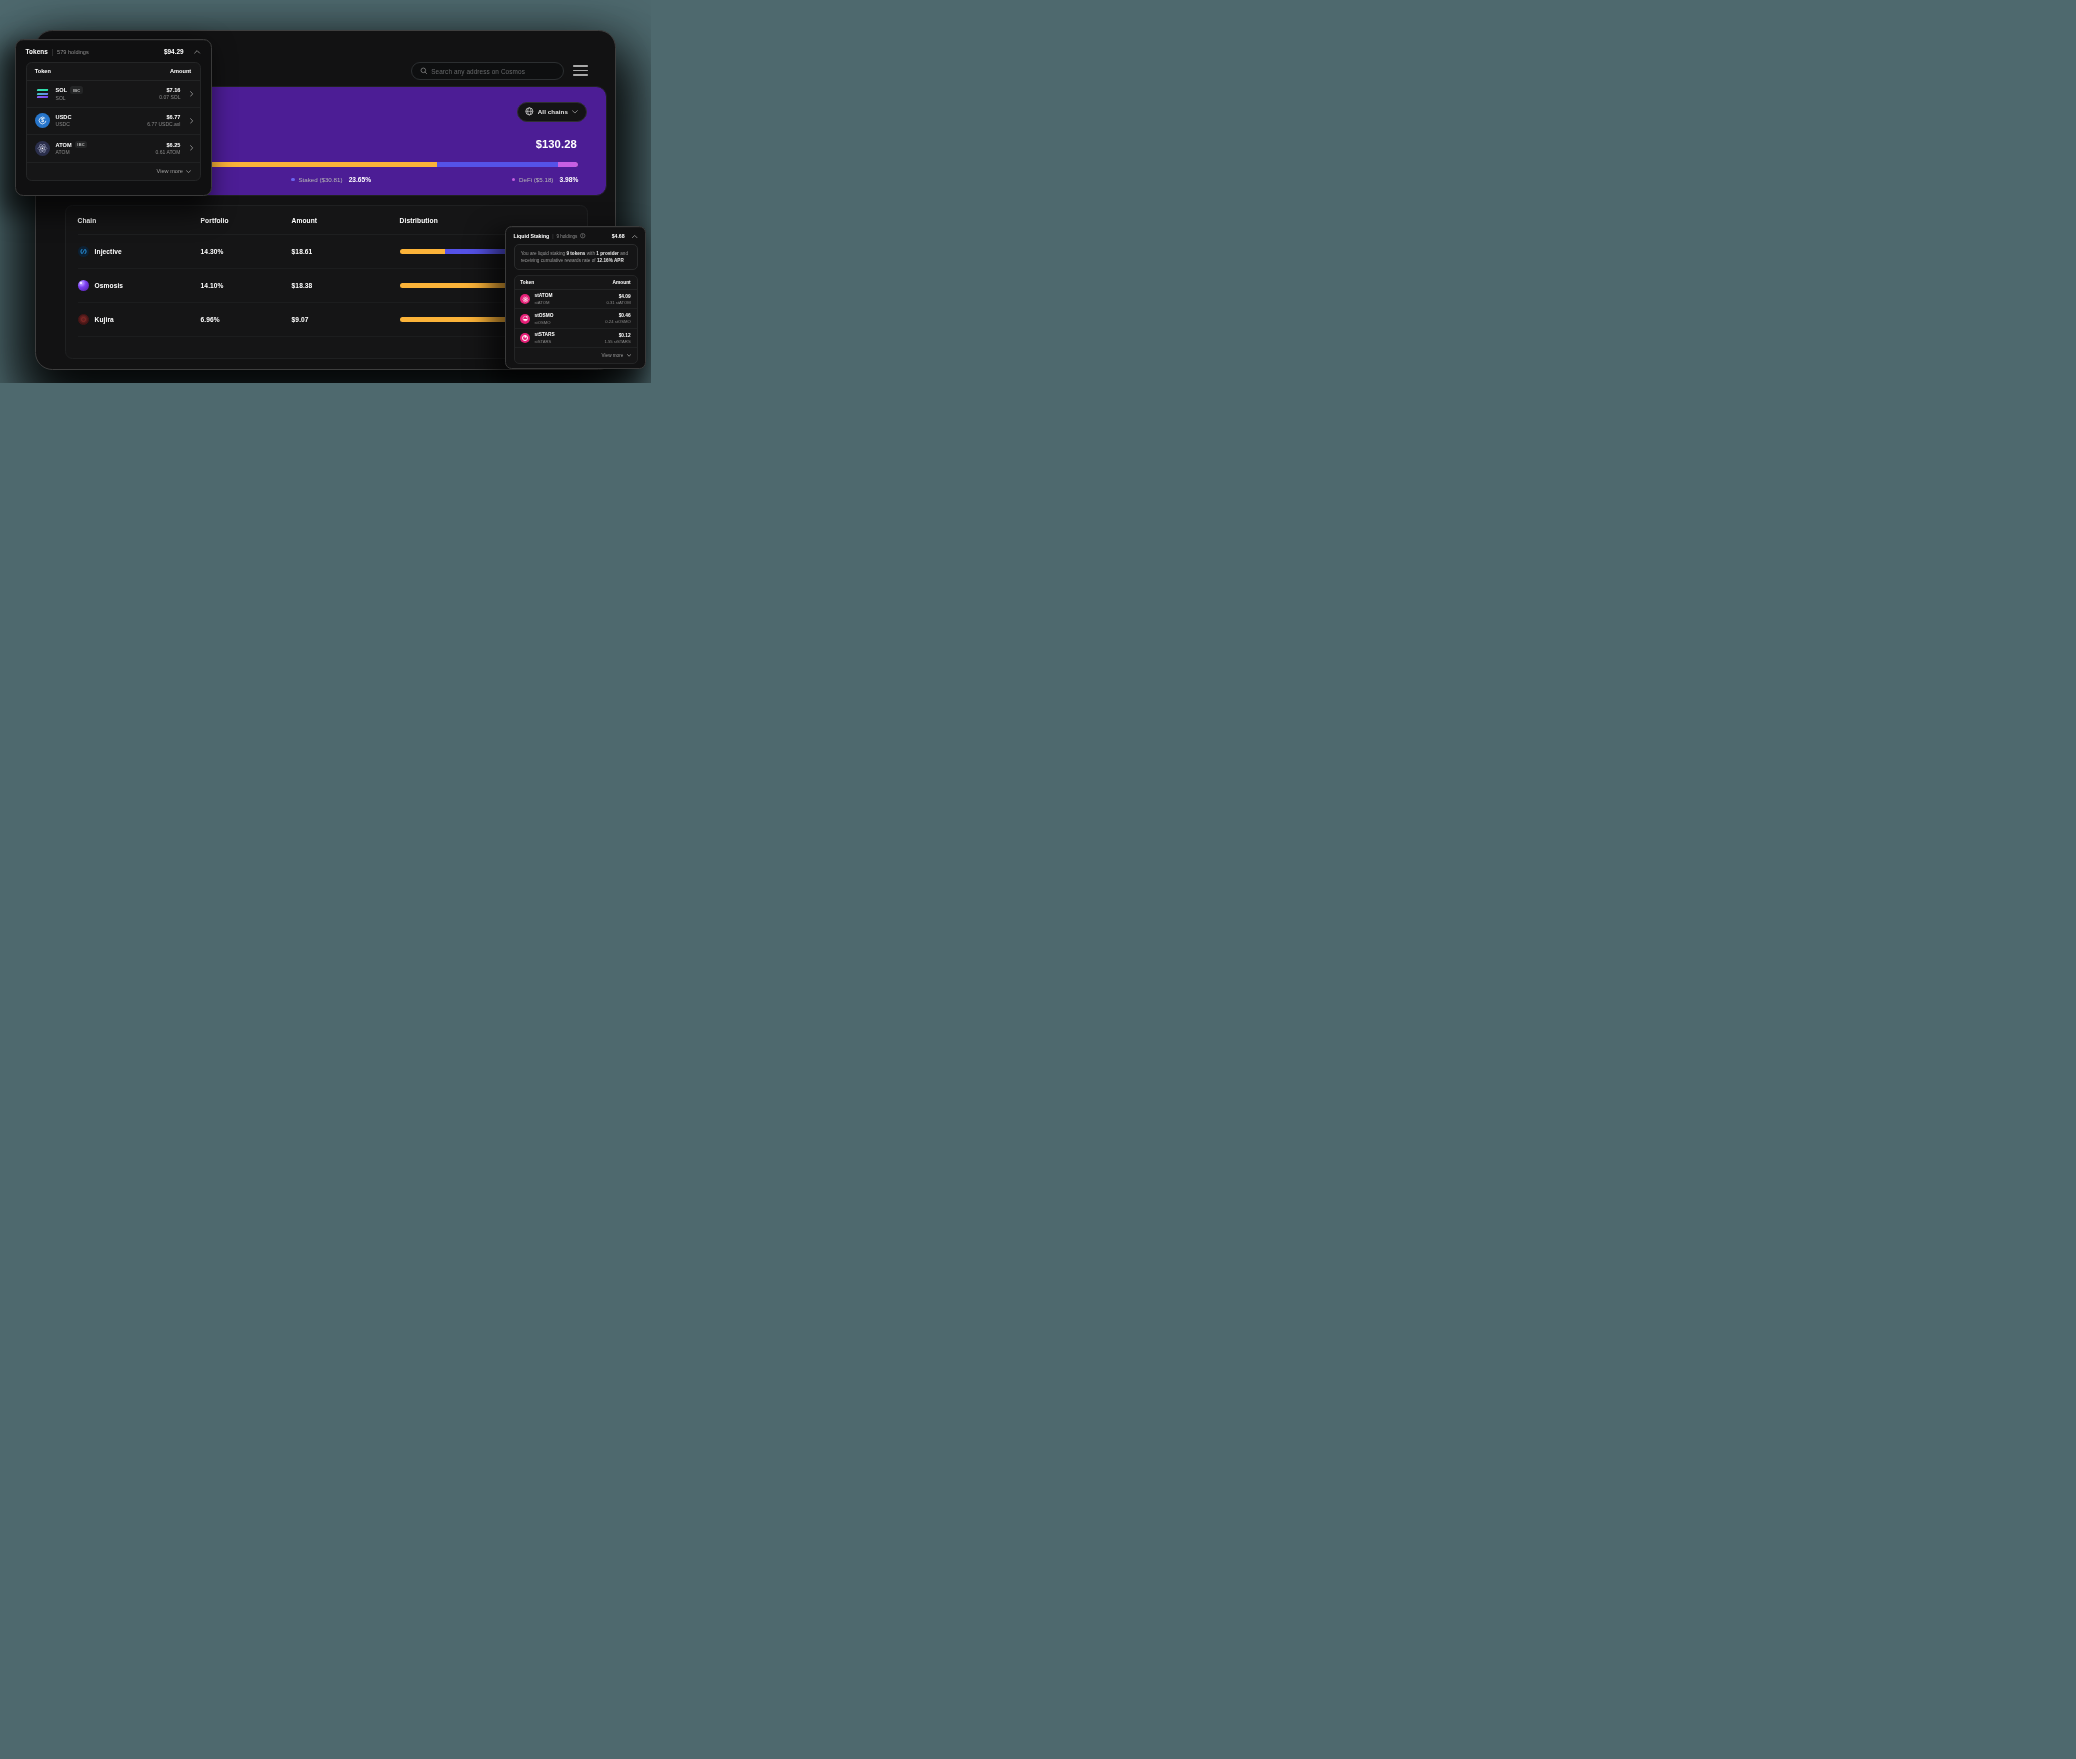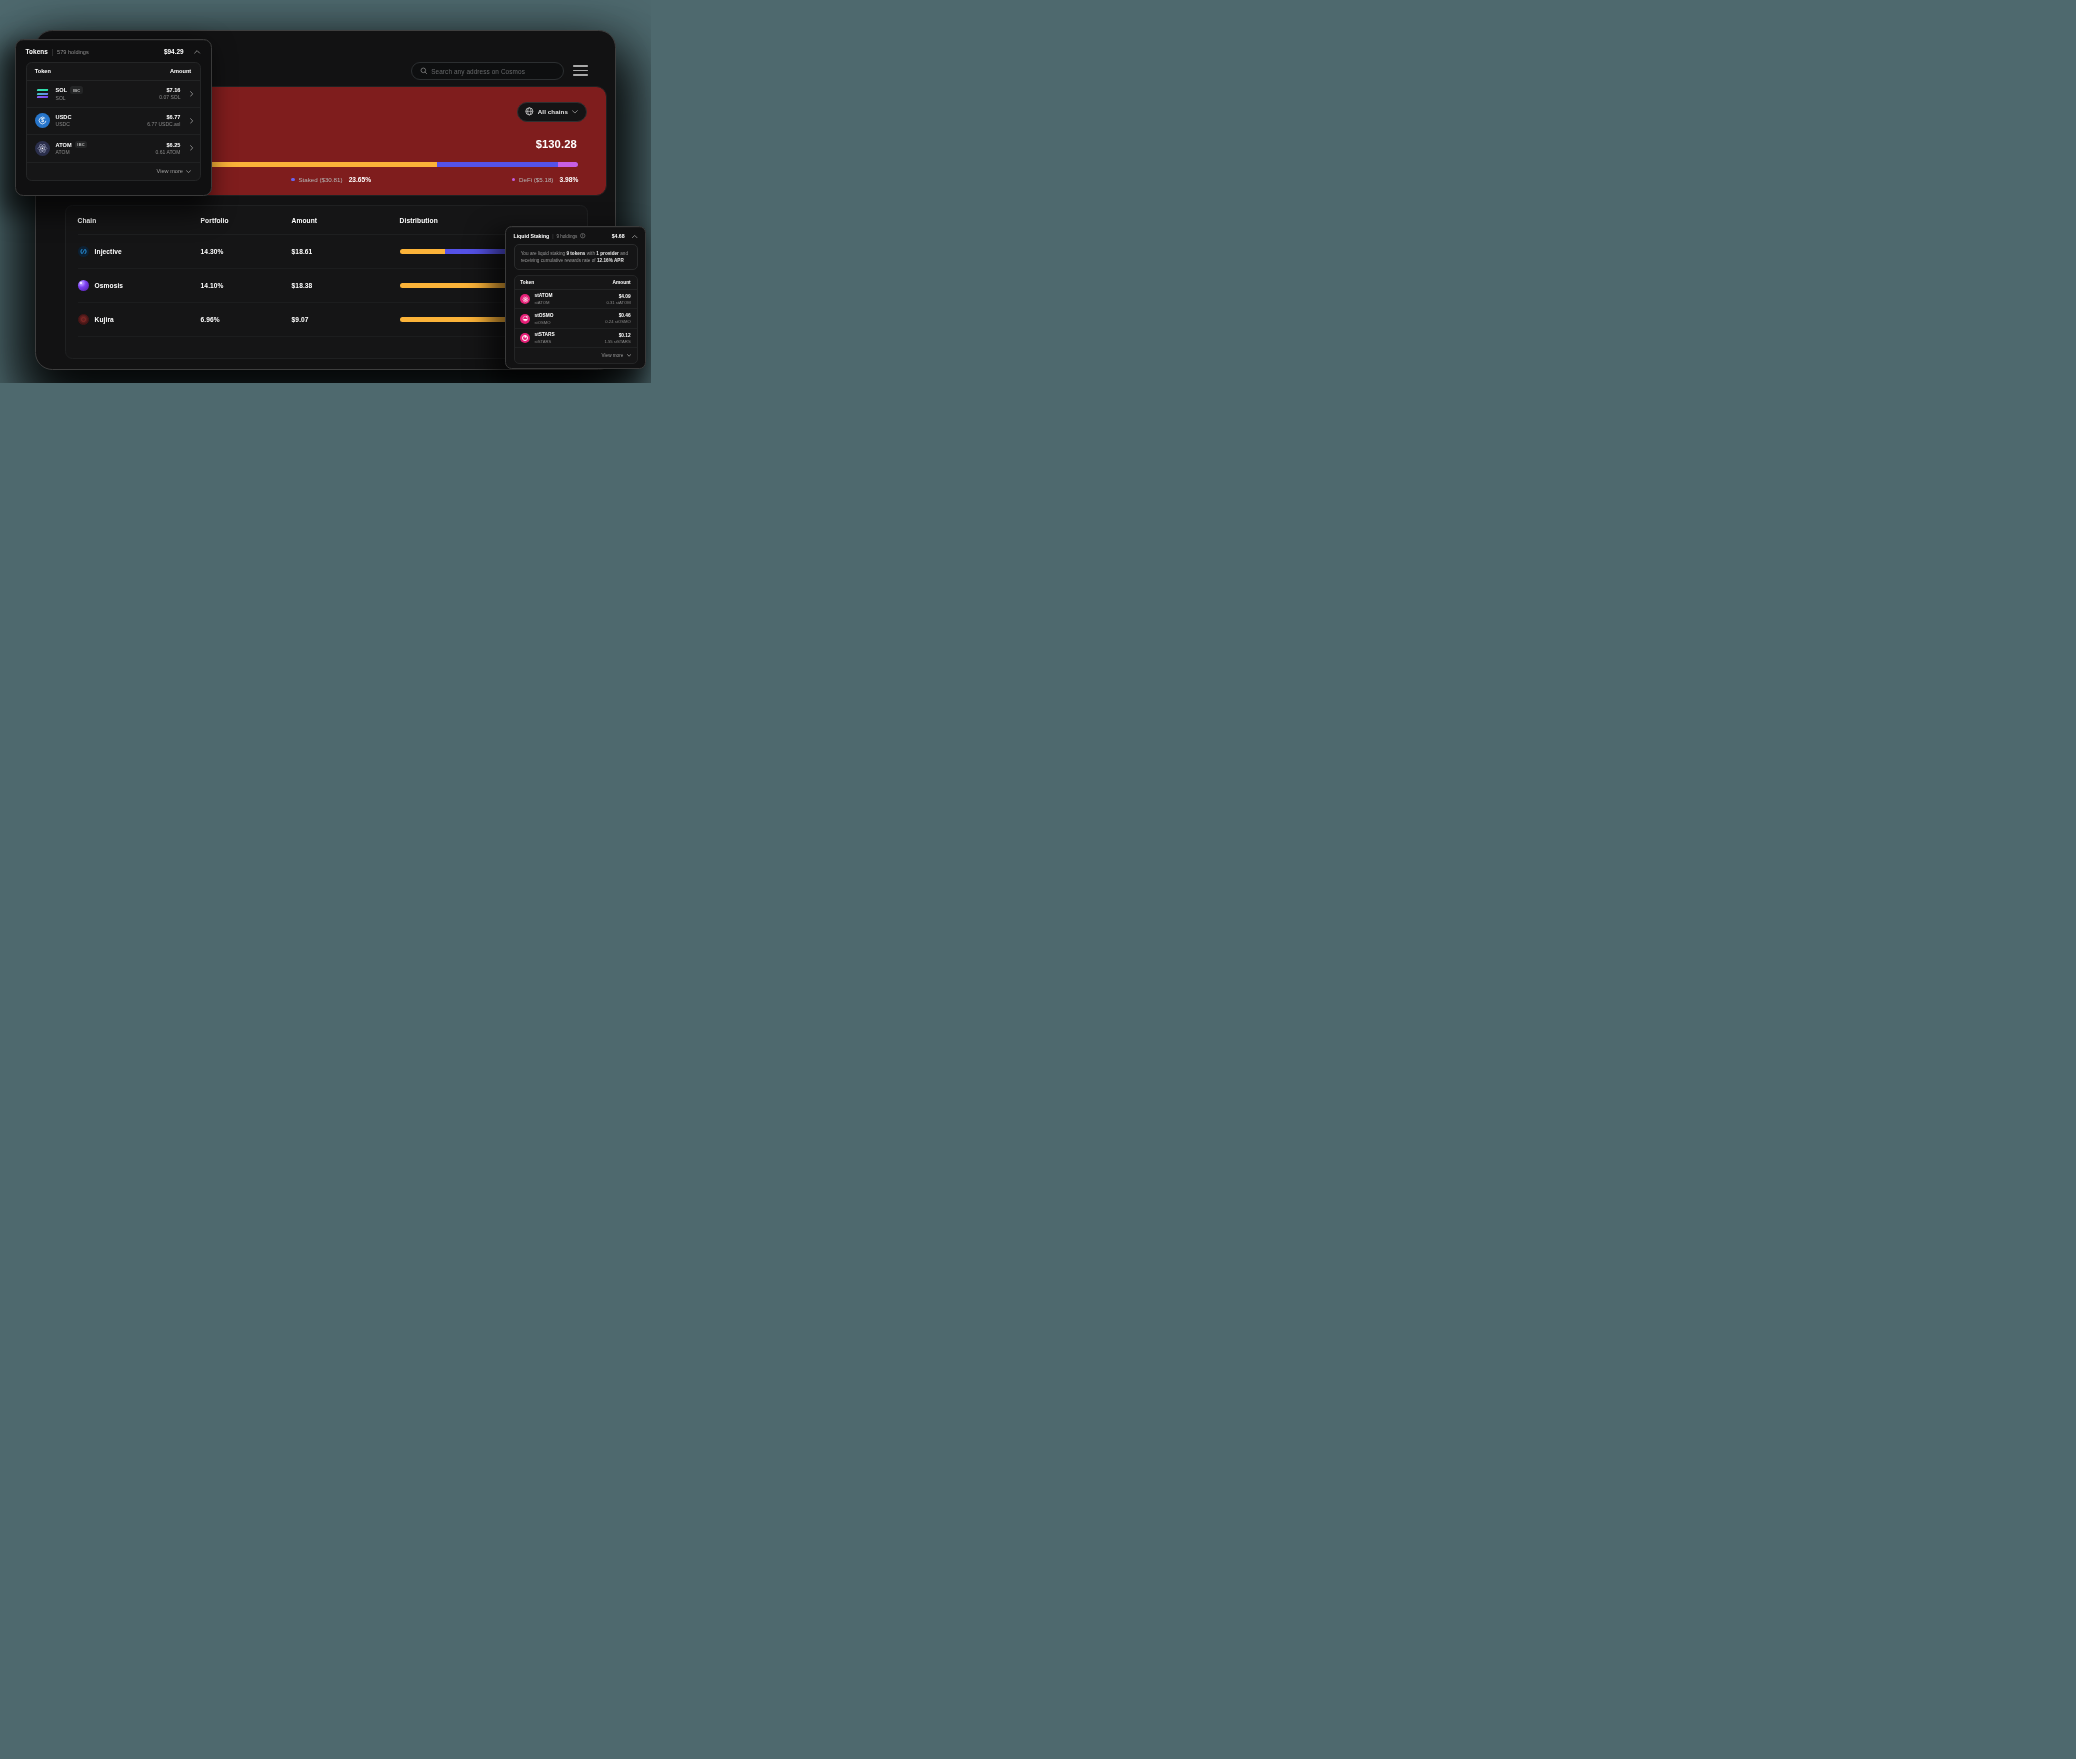--- a/index.html
+++ b/index.html
@@ -31,21 +31,21 @@
     cursor:text;
   }
   .search-pill .ph { color:#67696b; font-size:6.4px; letter-spacing:0.1px; white-space:nowrap; }
   .hamburger { position:absolute; left:537px; top:34px; width:15px; height:10.8px;
     display:flex; flex-direction:column; justify-content:space-between; cursor:pointer; }
   .hamburger i { display:block; height:1.5px; border-radius:0.8px; background:#a9a9a9; }
 
   
   .overview {
     position:absolute; left:8.3px; top:55px; width:563px; height:110px;
-    background:#7f1d1d; border:0.4px solid #1f2021; border-radius:10.8px;
+    background:#4c1d95; border:0.4px solid #1f2021; border-radius:10.8px;
   }
   .chains-pill {
     position:absolute; right:19px; top:15px; height:19.5px;
     display:flex; align-items:center; gap:4.2px; padding:0 8.3px 0 6.6px;
     background:#141415; border:0.6px solid #2f2f30; border-radius:10px; cursor:pointer;
   }
   .chains-pill .lbl { font-size:6.2px; font-weight:600; color:#e4e4e4; letter-spacing:0.1px; }
   .big-total { position:absolute; right:29.5px; top:51px; font-size:11.2px; font-weight:800; letter-spacing:0.1px; }
   .dist-bar {
     position:absolute; left:21px; top:75px; width:512px; height:5.4px;

